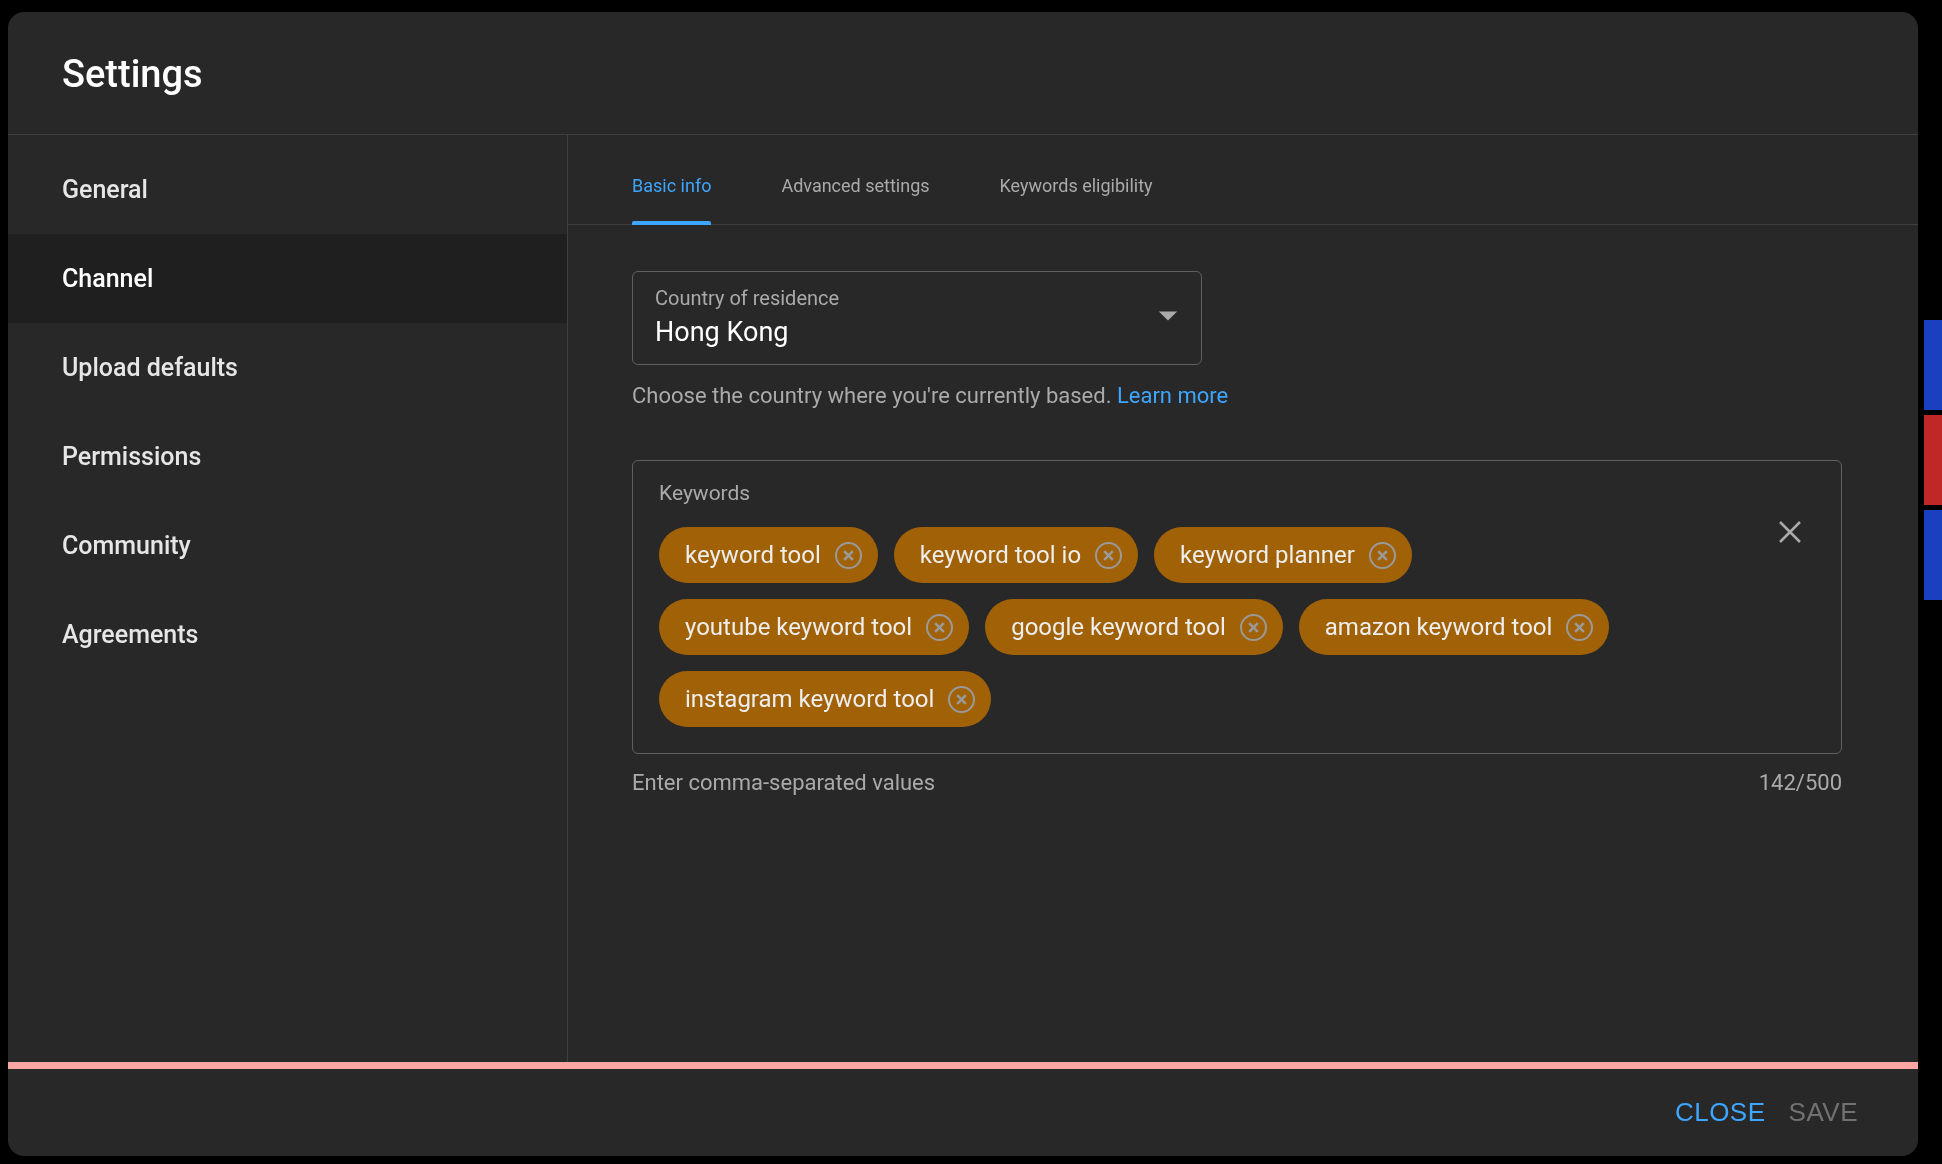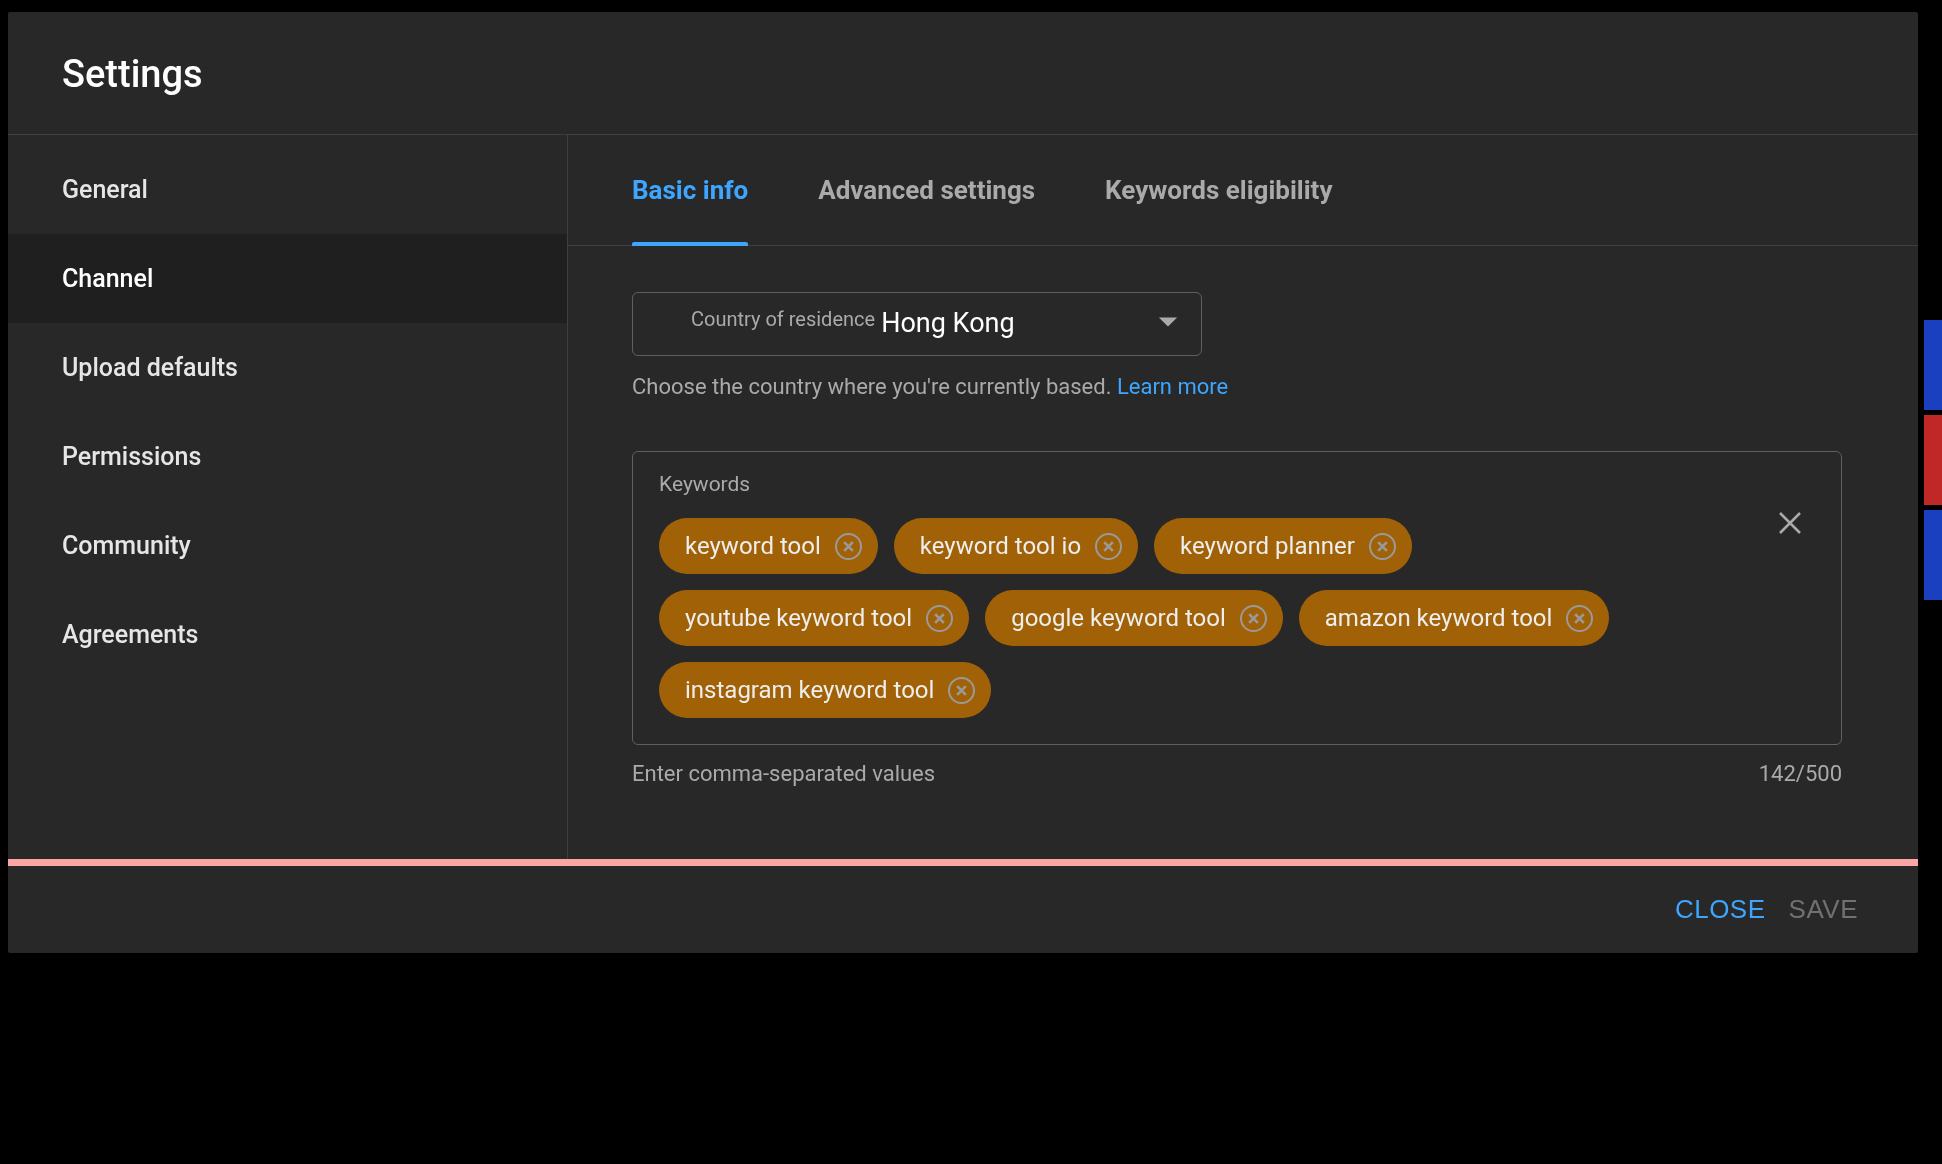--- a/index.html
+++ b/index.html
@@ -9,23 +9,23 @@
     background: #000;
     font-family: Roboto, "Helvetica Neue", Arial, sans-serif;
     color: #fff;
     overflow: hidden;
   }
   .dialog {
     position: absolute;
     left: 8px;
     top: 12px;
     width: 1910px;
-    height: 941px;
+    height: 1144px;
     background: #282828;
-    border-radius: 2px;
+    border-radius: 16px;
     display: flex;
     flex-direction: column;
     overflow: hidden;
   }
   .dialog-header {
     padding: 40px 50px 38px 54px;
     border-bottom: 1px solid #3f3f3f;
   }
   .dialog-title {
     font-size: 38px;
@@ -60,24 +60,24 @@
     display: flex;
     flex-direction: column;
   }
   .tabs {
     display: flex;
     gap: 70px;
     padding: 40px 64px 0 64px;
     border-bottom: 1px solid #3f3f3f;
   }
   .tab {
-    font-size: 26px;
-    font-weight: 700;
-    color: #aaaaaa;
-    padding-bottom: 40px;
+    font-size: 18px;
+    font-weight: 400;
+    color: #aaaaaa;
+    padding-bottom: 28px;
     cursor: pointer;
     position: relative;
   }
   .tab.active {
     color: #3ea6ff;
   }
   .tab.active::after {
     content: "";
     position: absolute;
     left: 0;
@@ -94,21 +94,21 @@
   .select-field {
     width: 570px;
     border: 1px solid #606060;
     border-radius: 6px;
     padding: 14px 22px 16px 22px;
     display: flex;
     align-items: center;
     justify-content: space-between;
     cursor: pointer;
   }
-  .select-field .col { display: flex; flex-direction: row; gap: 6px; margin-left: 36px; }
+  .select-field .col { display: flex; flex-direction: column; gap: 6px; }
   .select-label {
     font-size: 20px;
     color: #aaaaaa;
   }
   .select-value {
     font-size: 27px;
     color: #ffffff;
   }
   .dropdown-caret svg { width: 22px; height: 14px; fill: #aaaaaa; }
   .helper-row {

